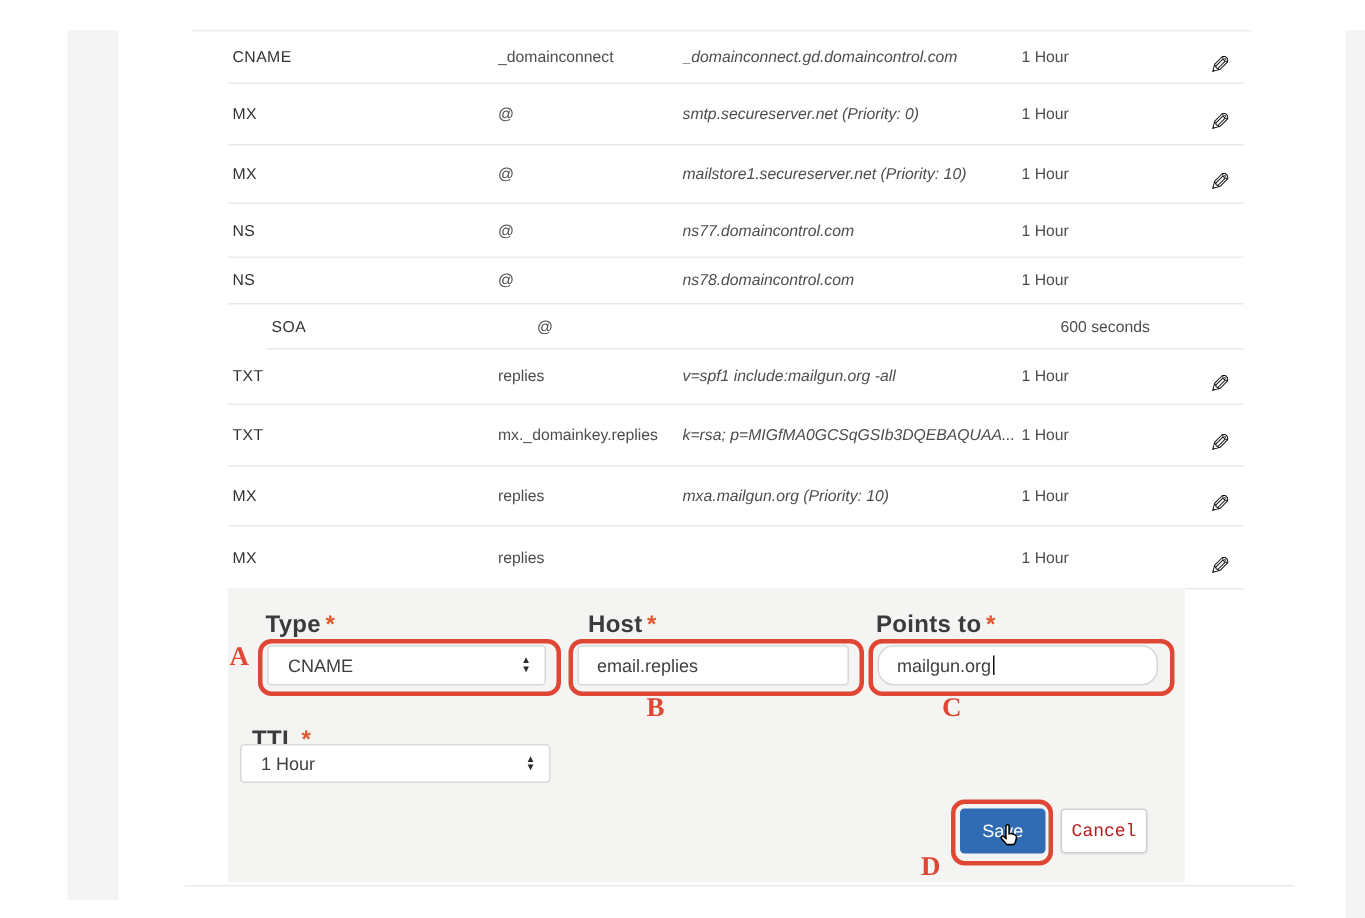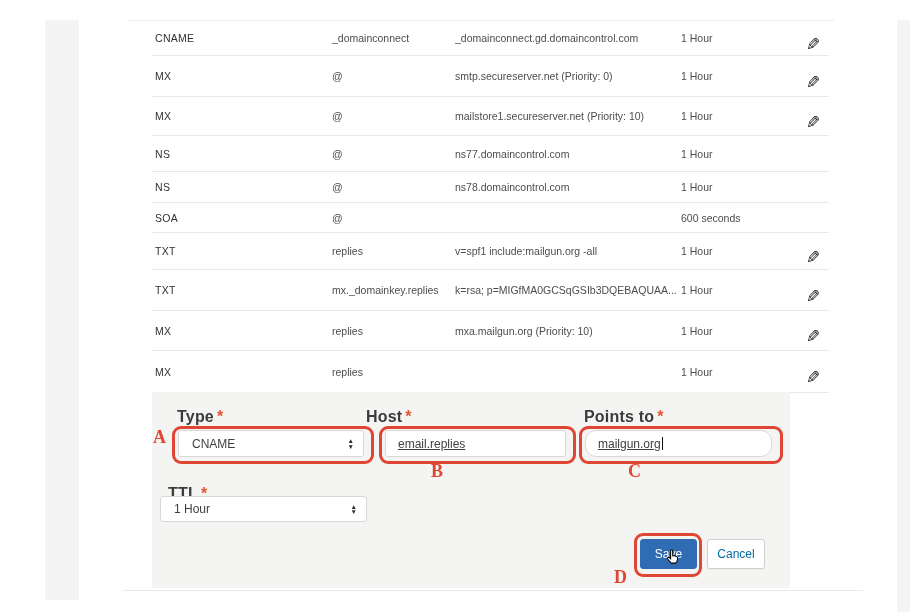--- a/index.html
+++ b/index.html
@@ -15,40 +15,40 @@
   .gutter-right{left:897px;top:20px;width:13px;height:592px;background:var(--gutter-bg,#f0f1f0);}
   
   .card-top{left:128px;top:20px;width:706px;height:1px;background:#ededed;}
   .card-bottom{left:123px;top:590px;width:740px;height:1px;background:var(--divider,#e3e3e3);}
   
   .table{left:152px;top:21px;width:677px;}
   .trow{position:relative;display:flex;align-items:center;border-bottom:1px solid var(--divider,#eaeaea);font-size:10.5px;color:var(--text-mid,#4d4d4d);}
   .trow .cell{position:absolute;white-space:nowrap;overflow:hidden;}
   .c-type{left:3px;width:160px;color:var(--text-dark,#303030);letter-spacing:.3px;}
   .c-name{left:180px;width:118px;}
-  .c-value{left:303px;width:222px;}
+  .c-value{left:303px;width:222px;font-style:italic;}
   .c-ttl{left:529px;width:100px;}
   .c-edit{left:646px;width:30px;text-align:center;cursor:pointer;}
   .pencil{display:inline-block;transform:scaleX(-1);font-size:17px;color:#161616;position:relative;top:6px;}
   
   .panel{left:152px;top:392px;width:638px;height:196px;background:var(--panel-bg,#f4f4f2);}
   .flabel{font-size:16px;font-weight:bold;color:var(--label,#3b3b3b);letter-spacing:.2px;}
   .req{color:var(--asterisk,#e0562e);margin-left:3px;font-weight:bold;}
   .fieldbox{background:#fff;border:1px solid var(--field-border,#d8d8d8);border-radius:3px;display:flex;align-items:center;font-size:12px;color:#3f3f3f;box-sizing:border-box;}
   .selectbox{justify-content:space-between;padding:0 9px 0 13px;cursor:pointer;}
-  .inputbox{padding:0 0 0 12px;cursor:text;text-decoration:underline;}
+  .inputbox{padding:0 0 0 12px;cursor:text;}
   .arrows{display:flex;flex-direction:column;line-height:.8;font-size:6.5px;color:#2b2b2b;}
   .caret{display:inline-block;width:1.5px;height:13px;background:#111;margin-left:1px;}
   
   .ann-box{border:3px solid var(--accent-red,#e04634);border-radius:9px;pointer-events:none;z-index:5;}
   .ann-letter{font-family:"Liberation Serif","DejaVu Serif",serif;font-weight:bold;font-size:18px;color:var(--accent-red,#e04634);z-index:6;}
   
   .btn{display:flex;align-items:center;justify-content:center;font-size:12px;border-radius:3px;box-sizing:border-box;cursor:pointer;}
   .btn-save{background:var(--save-blue,#2f6cb3);color:#fff;border:1px solid var(--save-blue,#2f6cb3);}
-  .btn-cancel{background:#fff;color:#0369a1;border:1px solid var(--cancel-border,#cfcfcf);box-shadow:0 1px 1px rgba(0,0,0,.04);}
+  .btn-cancel{background:#fff;color:#b91c1c;border:1px solid var(--cancel-border,#cfcfcf);box-shadow:0 1px 1px rgba(0,0,0,.04);font-family:Liberation Mono, monospace;}
   .cursor-icon{z-index:9;pointer-events:none;}
 </style>
 </head>
 <body>
 
 <div class="abs gutter-left"></div>
 <div class="abs gutter-right"></div>
 <div class="abs card-top"></div>
 <div class="abs card-bottom"></div>
 
@@ -81,21 +81,21 @@
     <span class="cell c-ttl">1 Hour</span>
 
   </div>
     <div class="trow" style="height: 30px;">
     <span class="cell c-type">NS</span>
     <span class="cell c-name">@</span>
     <span class="cell c-value">ns78.domaincontrol.com</span>
     <span class="cell c-ttl">1 Hour</span>
 
   </div>
-    <div class="trow" style="height: 29px;">
+    <div class="trow" style="height: 29px; margin-left: 26px;">
     <span class="cell c-type">SOA</span>
     <span class="cell c-name">@</span>
     <span class="cell c-ttl">600 seconds</span>
 
   </div>
     <div class="trow" style="height: 36px;">
     <span class="cell c-type">TXT</span>
     <span class="cell c-name">replies</span>
     <span class="cell c-value">v=spf1 include:mailgun.org -all</span>
     <span class="cell c-ttl">1 Hour</span>
@@ -129,21 +129,21 @@
 <div class="abs fieldbox selectbox" style="left:178px;top:430px;width:186px;height:27px;">
   <span>CNAME</span>
   <span class="arrows">
       <span>▲</span>
       <span>▼</span>
     </span>
 </div>
 <div class="abs ann-box" style="left:172px;top:426px;width:196px;height:32px;"></div>
 <div class="abs ann-letter" style="left:153px;top:427px;">A</div>
 
-<div class="abs flabel" style="left:366px;top:408px;"><span>Host</span><span class="req">*</span></div>
+<div class="abs flabel" style="left:392px;top:408px;"><span>Host</span><span class="req">*</span></div>
 <div class="abs fieldbox inputbox" style="left:385px;top:430px;width:181px;height:27px;">
   <span>email.replies</span>
 </div>
 <div class="abs ann-box" style="left:379px;top:426px;width:191px;height:32px;"></div>
 <div class="abs ann-letter" style="left:431px;top:461px;">B</div>
 
 <div class="abs flabel" style="left:584px;top:408px;"><span>Points to</span><span class="req">*</span></div>
 <div class="abs fieldbox inputbox" style="left:585px;top:430px;width:187px;height:27px;border-radius:11px;">
   <span>mailgun.org</span>
     <span class="caret"></span>

